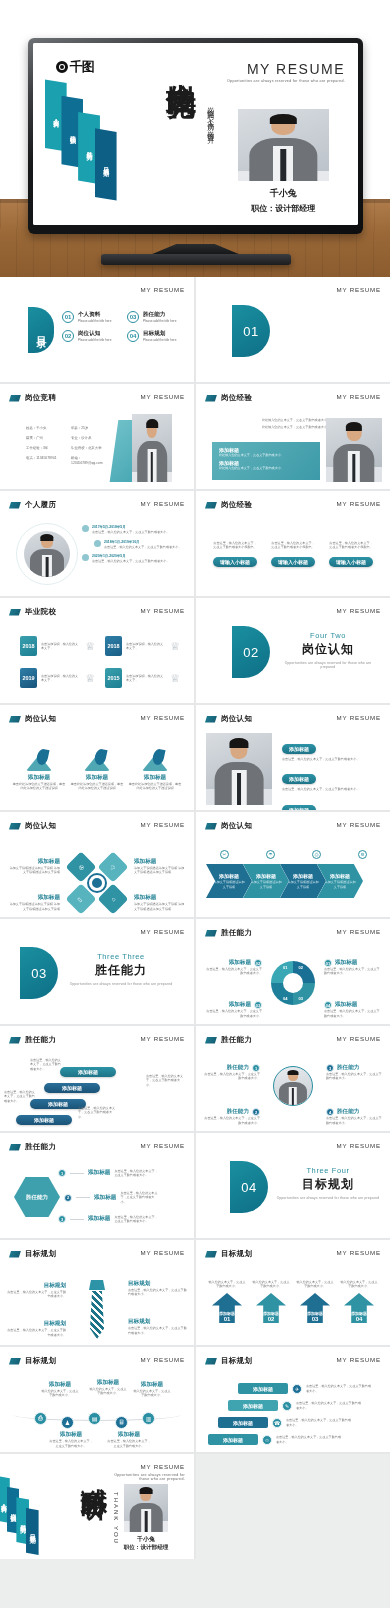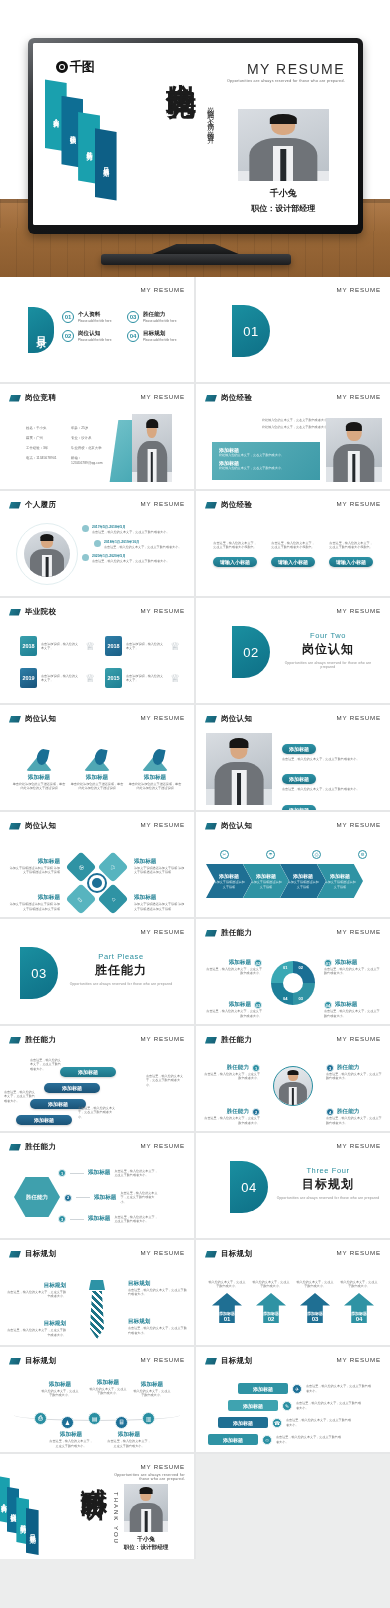--- a/index.html
+++ b/index.html
@@ -620,21 +620,21 @@
         <span class="dot-ic">☂</span>
         <span class="dot-ic">⎙</span>
         <span class="dot-ic">⚙</span>
       </div>
     </div>
 
     <div class="slide">
       <div class="s-mr">MY RESUME</div>
       <div class="halfdisc" style="left:20px;top:28px;">03</div>
       <div style="position:absolute;left:66px;top:33px;width:110px;text-align:center;">
-        <div class="part-en">Part Please</div>
+        <div class="part-en">Three Three</div>
         <div class="part-cn">胜任能力</div>
         <div class="part-tag">Opportunities are always reserved for those who are prepared</div>
       </div>
     </div>
 
     <div class="slide">
       <div class="s-hdr">
         <span class="s-flag"></span>
         <span class="s-title">胜任能力</span>
       </div>

